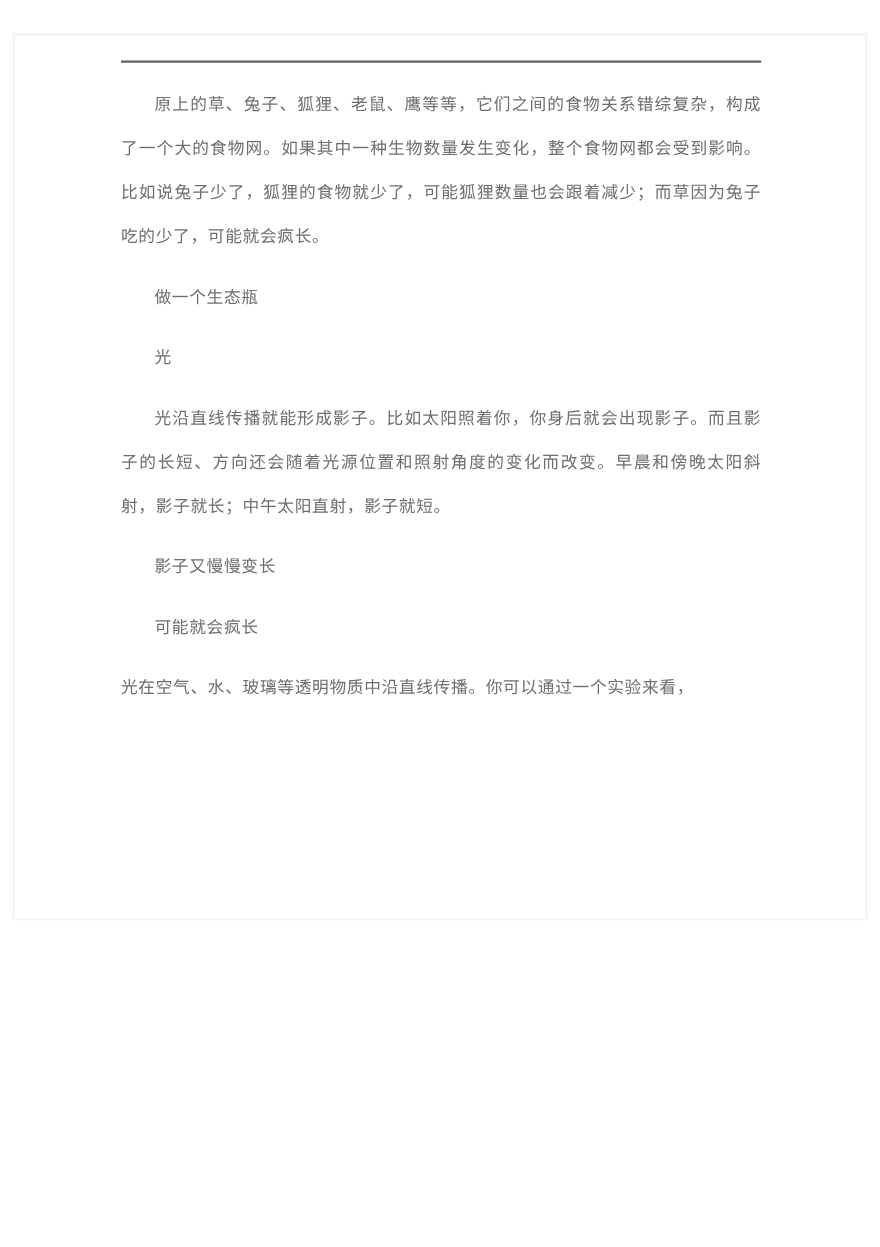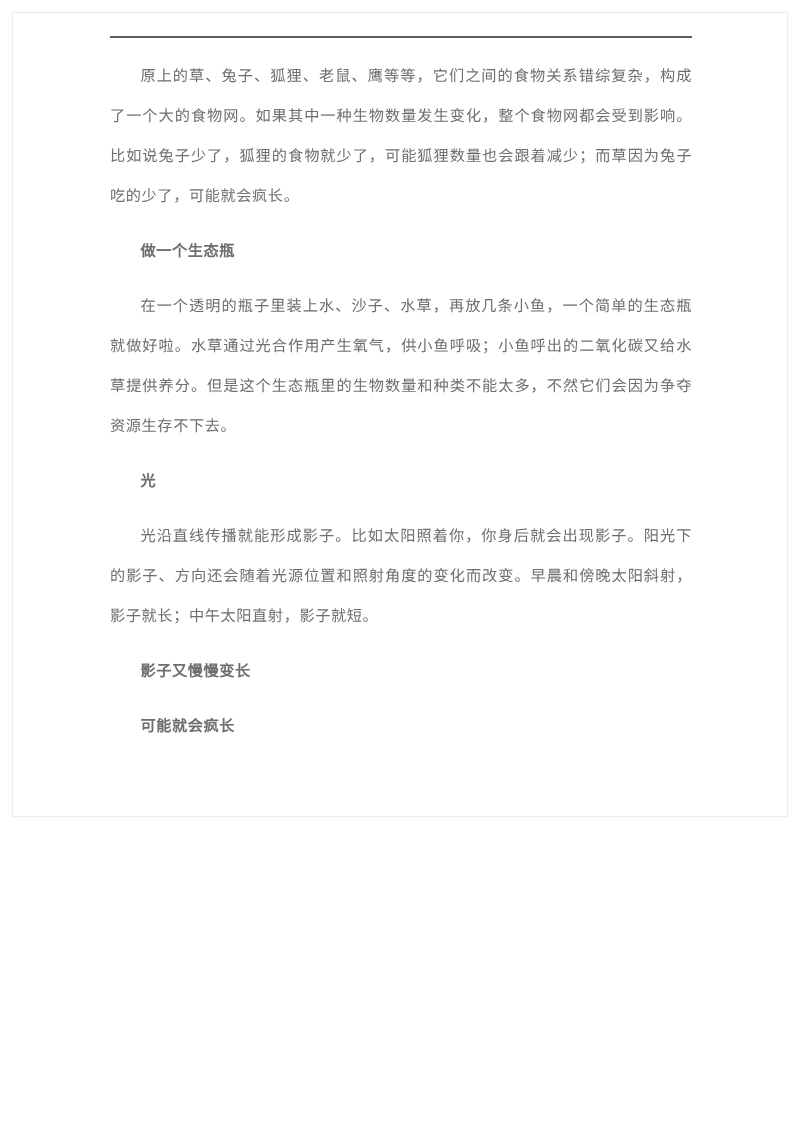--- a/index.html
+++ b/index.html
@@ -66,21 +66,21 @@
     text-indent: 2em;
   }
 
   .para.no-indent {
     text-indent: 0;
   }
 
   .heading {
     margin: 0 0 15px 0;
     text-indent: 2em;
-    font-weight: bold;
+    font-weight: normal;
     font-size: 15.2px;
     line-height: 40px;
     color: #6e6e6e;
     letter-spacing: 0.6px;
   }
 
   
   .watermark {
     position: absolute;
     left: 372px;
@@ -92,35 +92,35 @@
     color: #ececec;
     line-height: 1;
     user-select: none;
     pointer-events: none;
     white-space: nowrap;
   }
 </style>
 </head>
 <body>
 
-<div class="page" style="width: 800px; height: 840px; background: rgb(255, 255, 255);">
+<div class="page" style="width: 800px; height: 840px; background: rgb(255, 255, 255); margin-top: 19px;">
 
   <div class="page-border" style="border-color: rgb(238, 238, 238);"></div>
 
   <div class="content">
 
     <hr class="header-rule" style="border-top-color: rgb(94, 94, 94);">
 
     <div class="doc-body" id="doc-body" style="color: rgb(110, 110, 110);">
         <p class="para">原上的草、兔子、狐狸、老鼠、鹰等等，它们之间的食物关系错综复杂，构成了一个大的食物网。如果其中一种生物数量发生变化，整个食物网都会受到影响。比如说兔子少了，狐狸的食物就少了，可能狐狸数量也会跟着减少；而草因为兔子吃的少了，可能就会疯长。</p>
         <p class="heading">做一个生态瓶</p>
-        <p class="para">在一个透明的瓶子里装上水、沙子、水草，再放几条小鱼，一个简单的生态瓶就做好啦。水草通过光合作用产生氧气，供小鱼呼吸；小鱼呼出的二氧化碳又给水草提供养分。但是这个生态瓶里的生物数量和种类不能太多，不然它们会因为争夺资源生存不下去。</p>
         <p class="heading">光</p>
-        <p class="para">光沿直线传播就能形成影子。比如太阳照着你，你身后就会出现影子。阳光下的影子、方向还会随着光源位置和照射角度的变化而改变。早晨和傍晚太阳斜射，影子就长；中午太阳直射，影子就短。</p>
+        <p class="para">光沿直线传播就能形成影子。比如太阳照着你，你身后就会出现影子。而且影子的长短、方向还会随着光源位置和照射角度的变化而改变。早晨和傍晚太阳斜射，影子就长；中午太阳直射，影子就短。</p>
         <p class="heading">影子又慢慢变长</p>
         <p class="heading">可能就会疯长</p>
+        <p class="para no-indent">光在空气、水、玻璃等透明物质中沿直线传播。你可以通过一个实验来看，</p>
       </div>
 
   </div>
 
   <div class="watermark" style="color: rgb(236, 236, 236);">bzxz.net</div>
 
 </div>
 
 </body></html>

